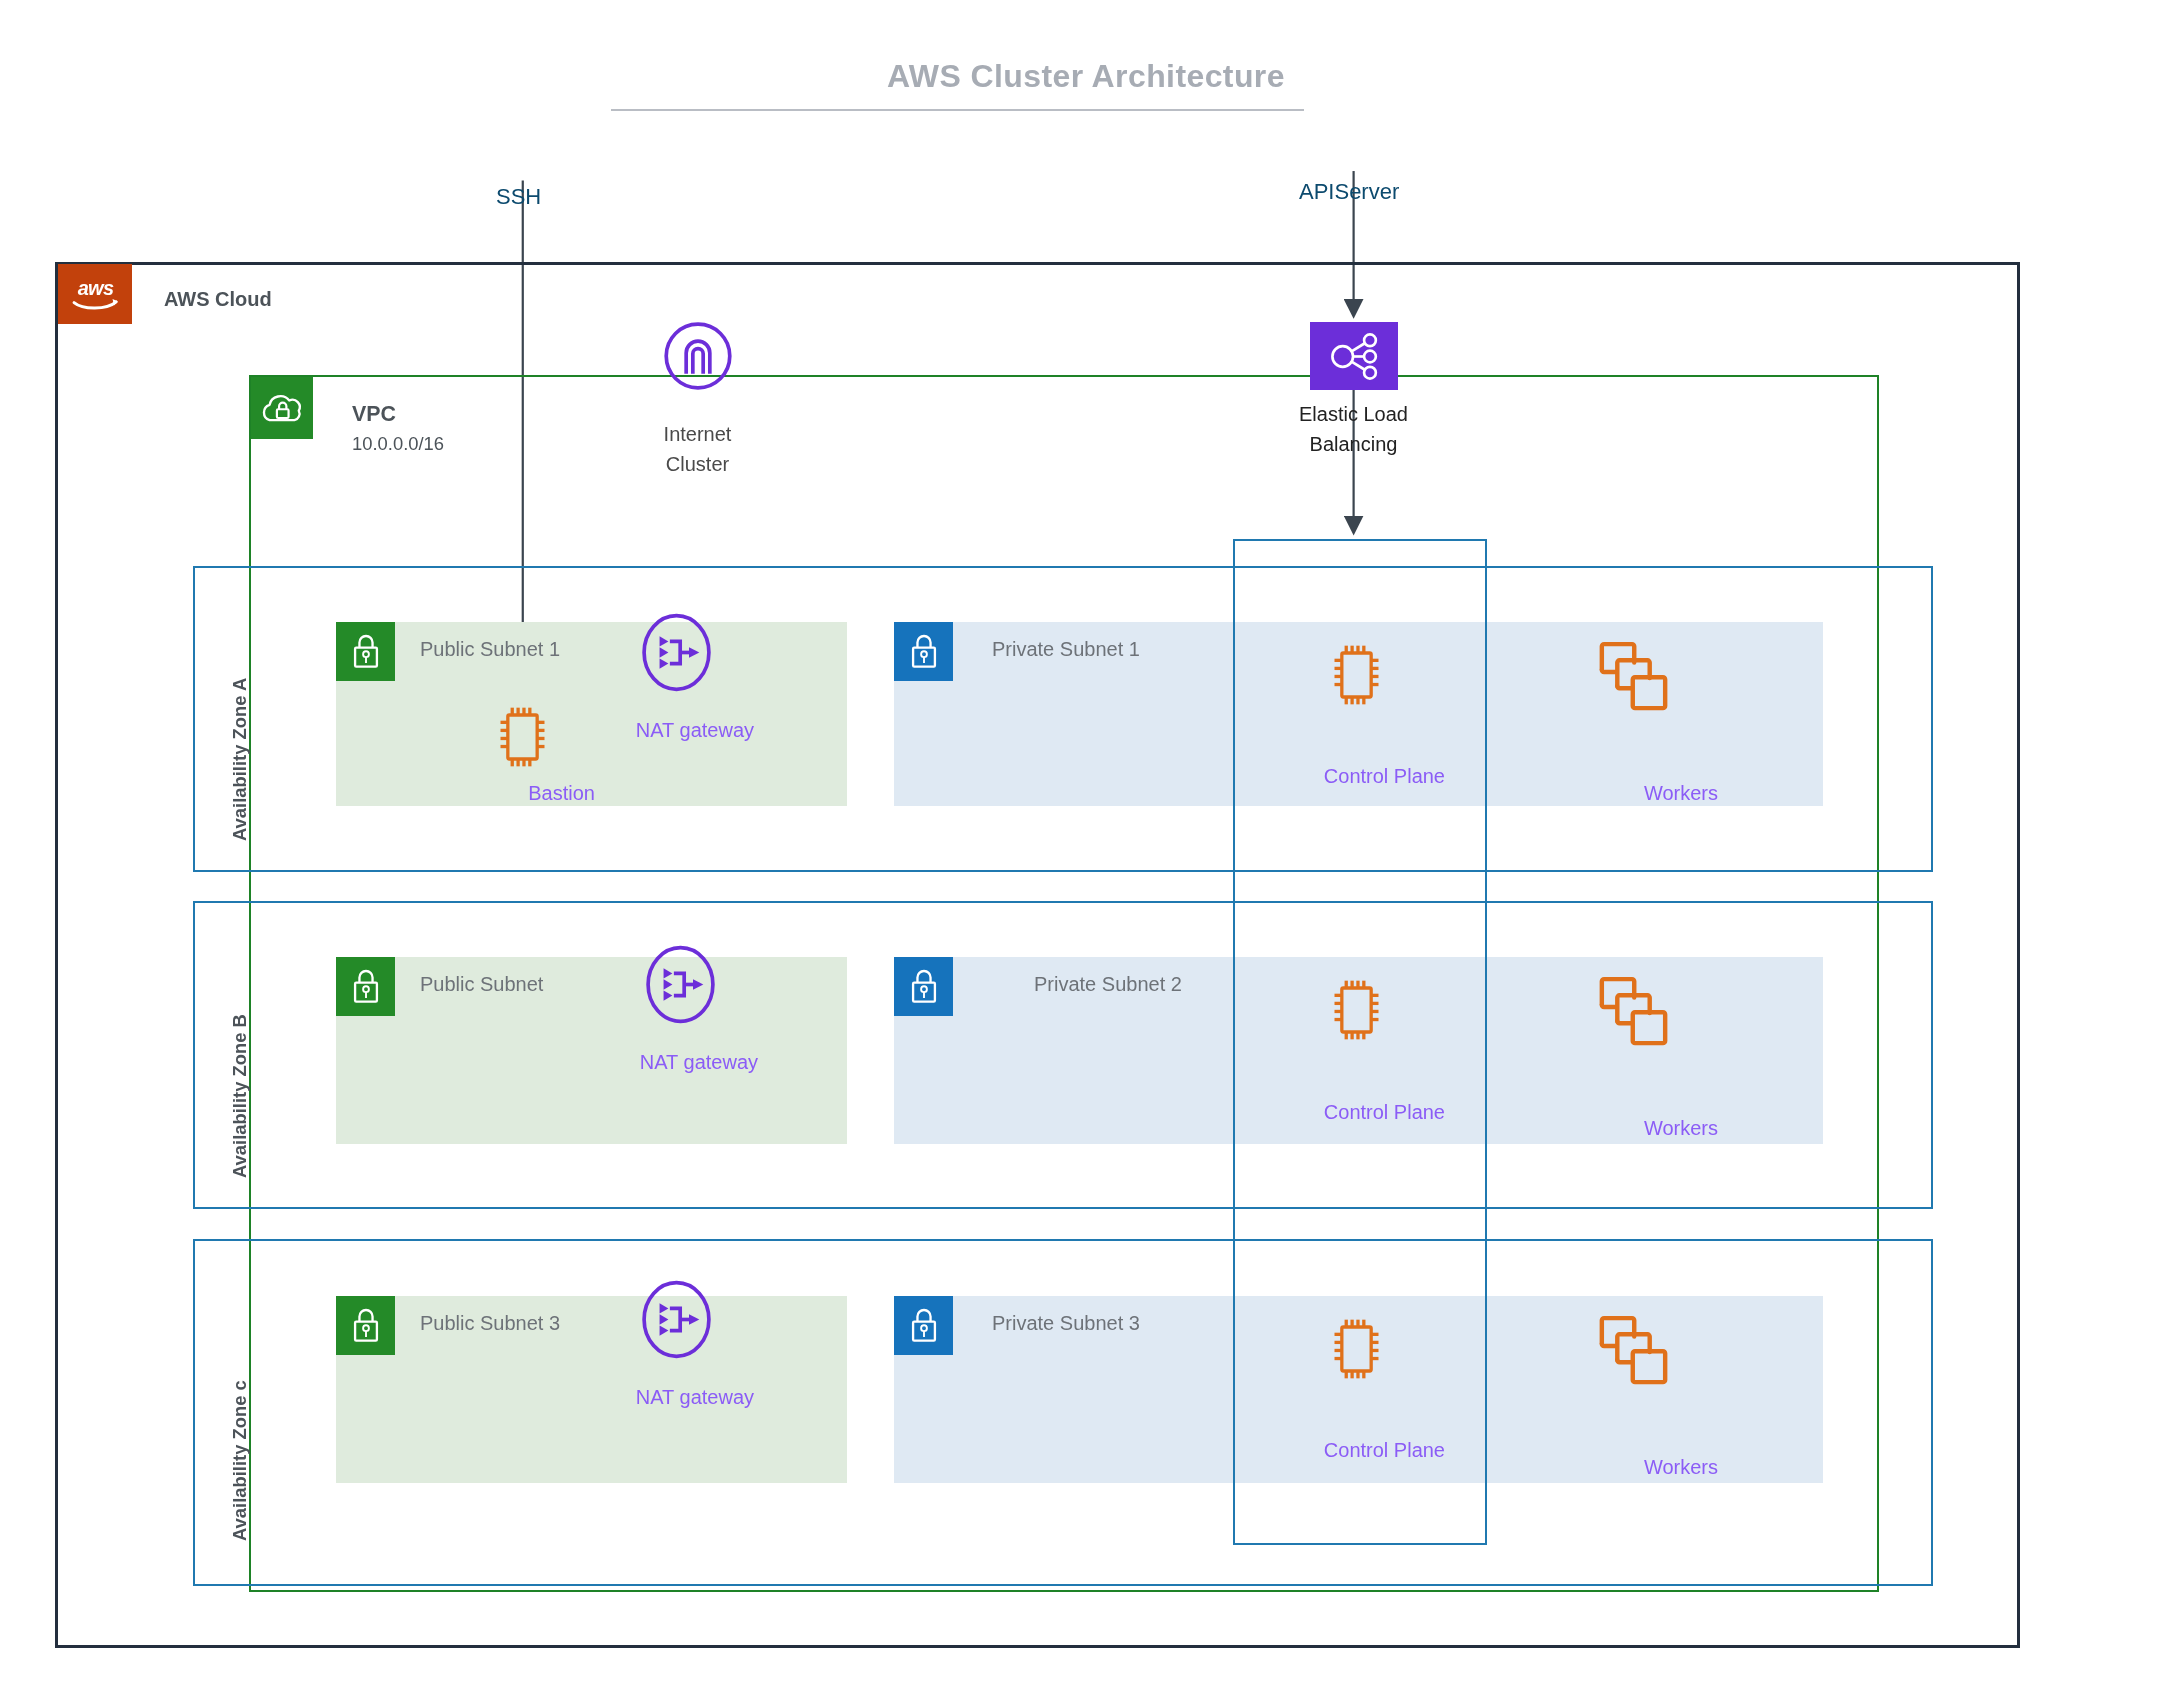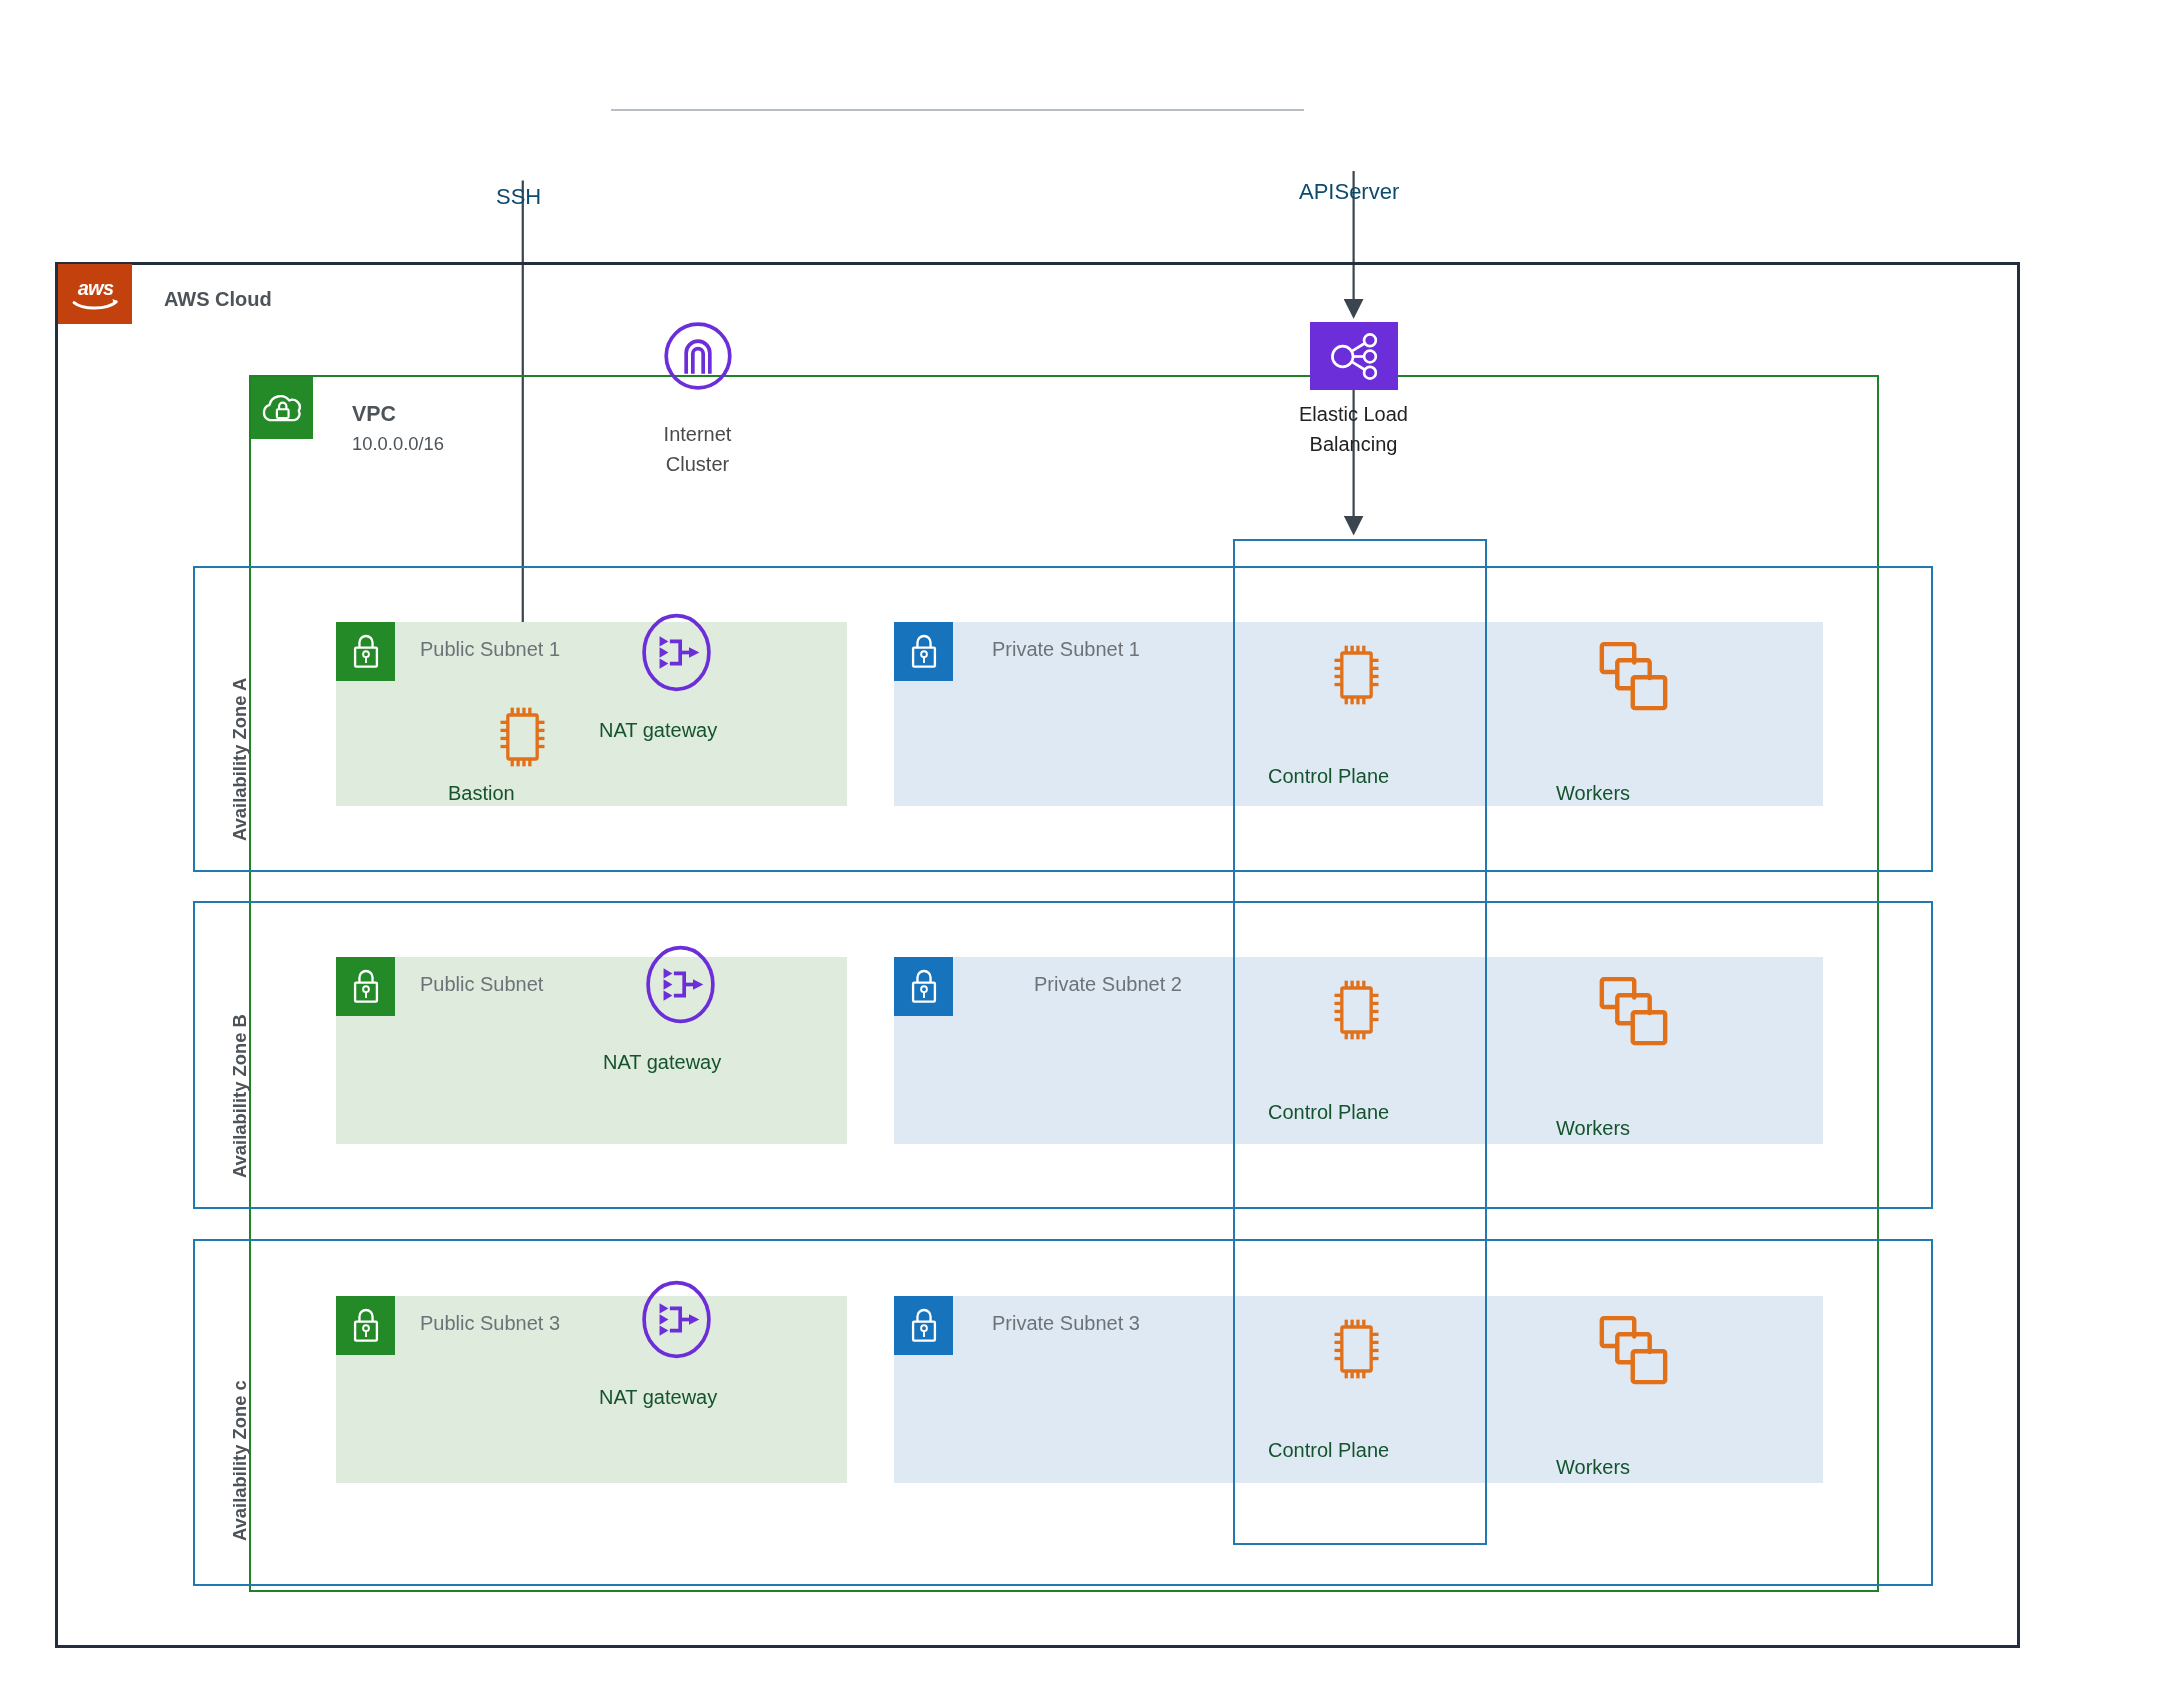--- a/index.html
+++ b/index.html
@@ -49,32 +49,33 @@
   
   .band{position:absolute;}
   .band.public{background:#dfebdd;}
   .band.private{background:#dfe9f3;}
 
   .subnet-icon{position:absolute;width:59px;height:59px;display:flex;align-items:center;justify-content:center;}
   .subnet-icon.public{background:#248a28;}
   .subnet-icon.private{background:#1673bc;}
   .subnet-name{position:absolute;font-size:20px;color:#6d7278;white-space:nowrap;}
 
-  .node-label{position:absolute;font-size:20px;color:#14532d;text-align:left;white-space:nowrap;}
+  .node-label{position:absolute;font-size:20px;color:#8b5cf6;text-align:right;white-space:nowrap;}
 
   
   .cp-box{position:absolute;left:1233px;top:539px;width:254px;height:1006px;
           border:2.9px solid #2079b0;box-sizing:border-box;background:transparent;}
   svg{display:block;overflow:visible;}
 </style>
 </head>
 <body>
 
 <div class="canvas">
 
+  <div class="title">AWS Cluster Architecture</div>
   <div class="title-rule"></div>
 
   <svg style="position:absolute;left:0;top:0;width:2172px;height:1700px;" viewBox="0 0 2946 2306" width="2172" height="1700">
     <defs>
       <marker id="arrowhead" markerWidth="9" markerHeight="9" refX="7.5" refY="4.5" orient="auto">
         <path d="M0,0 L9,4.5 L0,9 z" fill="#3b454f"></path>
       </marker>
     </defs>
 
     <line x1="709" y1="245" x2="709" y2="940" stroke="#3b454f" stroke-width="3" marker-end="url(#arrowhead)"></line>

